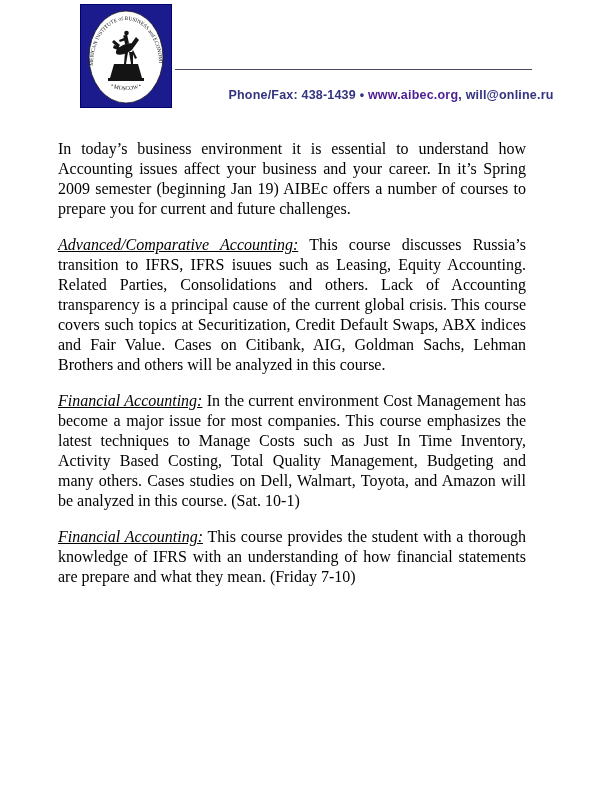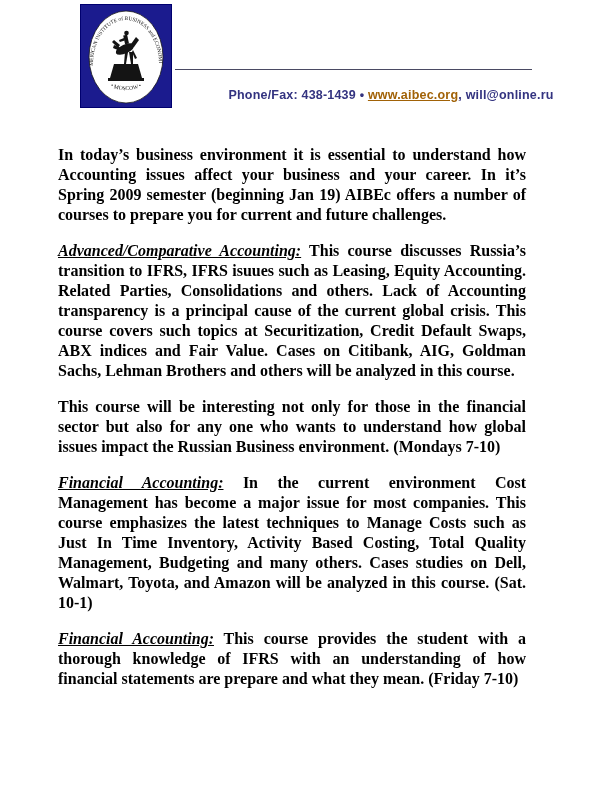--- a/index.html
+++ b/index.html
@@ -14,30 +14,30 @@
     position:absolute; left:170px; top:5px; width:442px; text-align:center;
     font-family:"Liberation Sans", sans-serif; font-weight:bold;
     font-size:28px; line-height:30px; color:#32329B;
   }
   .rule { position:absolute; left:175px; top:69px; width:357px; height:1px; background:#4a4a63; }
   .contact {
     position:absolute; left:170px; top:88px; width:442px; text-align:center;
     font-family:"Liberation Sans", sans-serif; font-weight:bold;
     font-size:12.5px; color:#333380; letter-spacing:0.2px;
   }
-  .contact .site { color:#a16207; text-decoration:underline; cursor:pointer; }
+  .contact .site { color:#4c1d95; cursor:pointer; }
 
   
   .content { position:absolute; left:58px; top:132px; width:468px; }
   .headline {
     margin:0 0 3px 0; font-size:20px; line-height:24px;
     font-weight:bold; font-style:italic; text-decoration:underline;
   }
   .para {
-    margin:13px 0 16px 0; font-size:16px; line-height:20px; font-weight:bold;
+    margin:7px 0 16px 0; font-size:16px; line-height:20px; font-weight:normal;
     text-align:justify; text-align-last:left;
   }
   .para:last-child { margin-bottom:0; }
   .course-head { font-style:italic; text-decoration:underline; }
 </style>
 </head>
 <body>
 
 <div class="page">
 
@@ -87,21 +87,20 @@
 
   <div class="content">
 
     <p class="para">In today’s business environment it is essential to understand how Accounting issues affect your business and your career. In it’s Spring 2009 semester (beginning Jan 19) AIBEc offers a number of courses to prepare you for current and future challenges.</p>
 
     <p class="para">
       <span class="course-head">Advanced/Comparative Accounting:</span>
       <span>This course discusses Russia’s transition to IFRS, IFRS isuues such as Leasing, Equity Accounting. Related Parties, Consolidations and others. Lack of Accounting transparency is a principal cause of the current global crisis. This course covers such topics at Securitization, Credit Default Swaps, ABX indices and Fair Value. Cases on Citibank, AIG, Goldman Sachs, Lehman Brothers and others will be analyzed in this course.</span>
     </p>
 
-    <p class="para">This course will be interesting not only for those in the financial sector but also for any one who wants to understand how global issues impact the Russian Business environment. (Mondays 7-10)</p>
 
     <p class="para">
       <span class="course-head">Financial Accounting:</span>
       <span>In the current environment Cost Management has become a major issue for most companies. This course emphasizes the latest techniques to Manage Costs such as Just In Time Inventory, Activity Based Costing, Total Quality Management, Budgeting and many others. Cases studies on Dell, Walmart, Toyota, and Amazon will be analyzed in this course. (Sat. 10-1)</span>
     </p>
 
     <p class="para">
       <span class="course-head">Financial Accounting:</span>
       <span>This course provides the student with a thorough knowledge of IFRS with an understanding of how financial statements are prepare and what they mean. (Friday 7-10)</span>
     </p>

